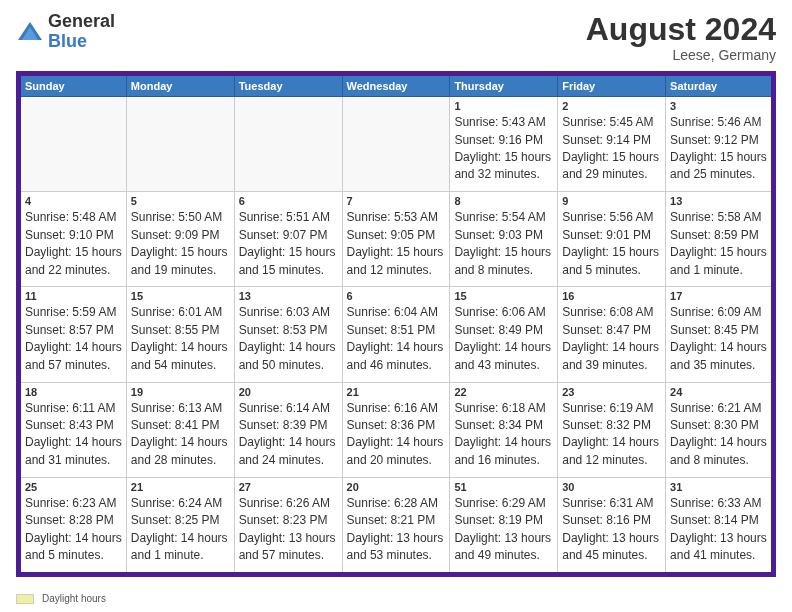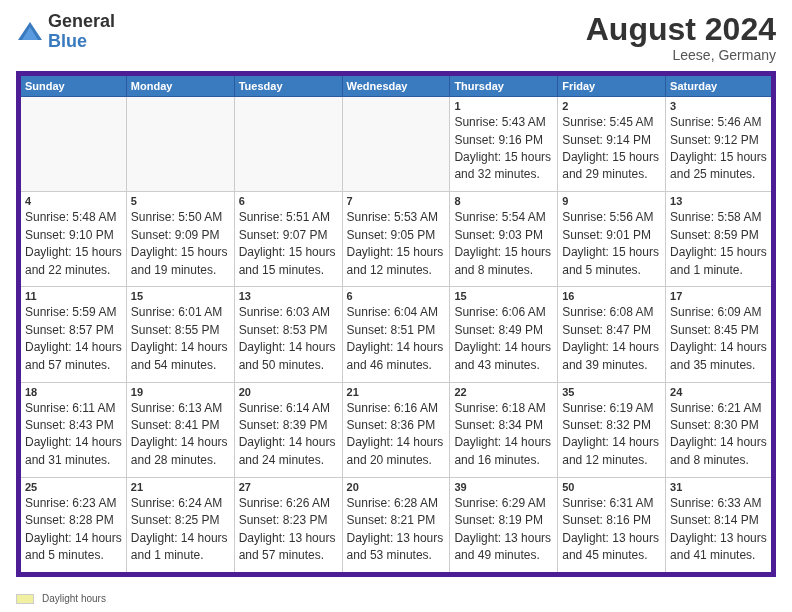--- a/index.html
+++ b/index.html
@@ -245,21 +245,21 @@
           </td>
           <td>
             <span class="day-number">21</span>
             <div class="day-info">Sunrise: 6:16 AM<br>Sunset: 8:36 PM<br>Daylight: 14 hours and 20 minutes.</div>
           </td>
           <td>
             <span class="day-number">22</span>
             <div class="day-info">Sunrise: 6:18 AM<br>Sunset: 8:34 PM<br>Daylight: 14 hours and 16 minutes.</div>
           </td>
           <td>
-            <span class="day-number">35</span>
+            <span class="day-number">23</span>
             <div class="day-info">Sunrise: 6:19 AM<br>Sunset: 8:32 PM<br>Daylight: 14 hours and 12 minutes.</div>
           </td>
           <td>
             <span class="day-number">24</span>
             <div class="day-info">Sunrise: 6:21 AM<br>Sunset: 8:30 PM<br>Daylight: 14 hours and 8 minutes.</div>
           </td>
         </tr>
         <tr>
           <td>
             <span class="day-number">25</span>
@@ -271,25 +271,25 @@
           </td>
           <td>
             <span class="day-number">27</span>
             <div class="day-info">Sunrise: 6:26 AM<br>Sunset: 8:23 PM<br>Daylight: 13 hours and 57 minutes.</div>
           </td>
           <td>
             <span class="day-number">20</span>
             <div class="day-info">Sunrise: 6:28 AM<br>Sunset: 8:21 PM<br>Daylight: 13 hours and 53 minutes.</div>
           </td>
           <td>
-            <span class="day-number">39</span>
+            <span class="day-number">51</span>
             <div class="day-info">Sunrise: 6:29 AM<br>Sunset: 8:19 PM<br>Daylight: 13 hours and 49 minutes.</div>
           </td>
           <td>
-            <span class="day-number">50</span>
+            <span class="day-number">30</span>
             <div class="day-info">Sunrise: 6:31 AM<br>Sunset: 8:16 PM<br>Daylight: 13 hours and 45 minutes.</div>
           </td>
           <td>
             <span class="day-number">31</span>
             <div class="day-info">Sunrise: 6:33 AM<br>Sunset: 8:14 PM<br>Daylight: 13 hours and 41 minutes.</div>
           </td>
         </tr>
       </tbody>
   </table>
 

